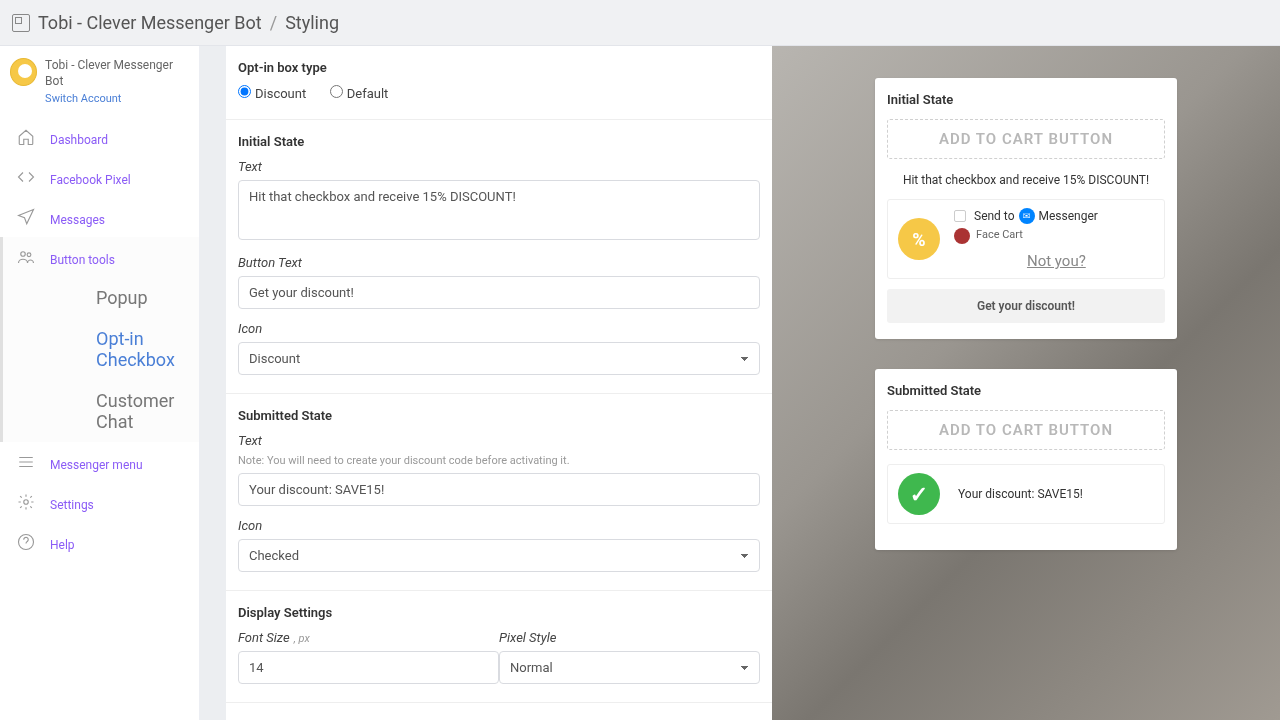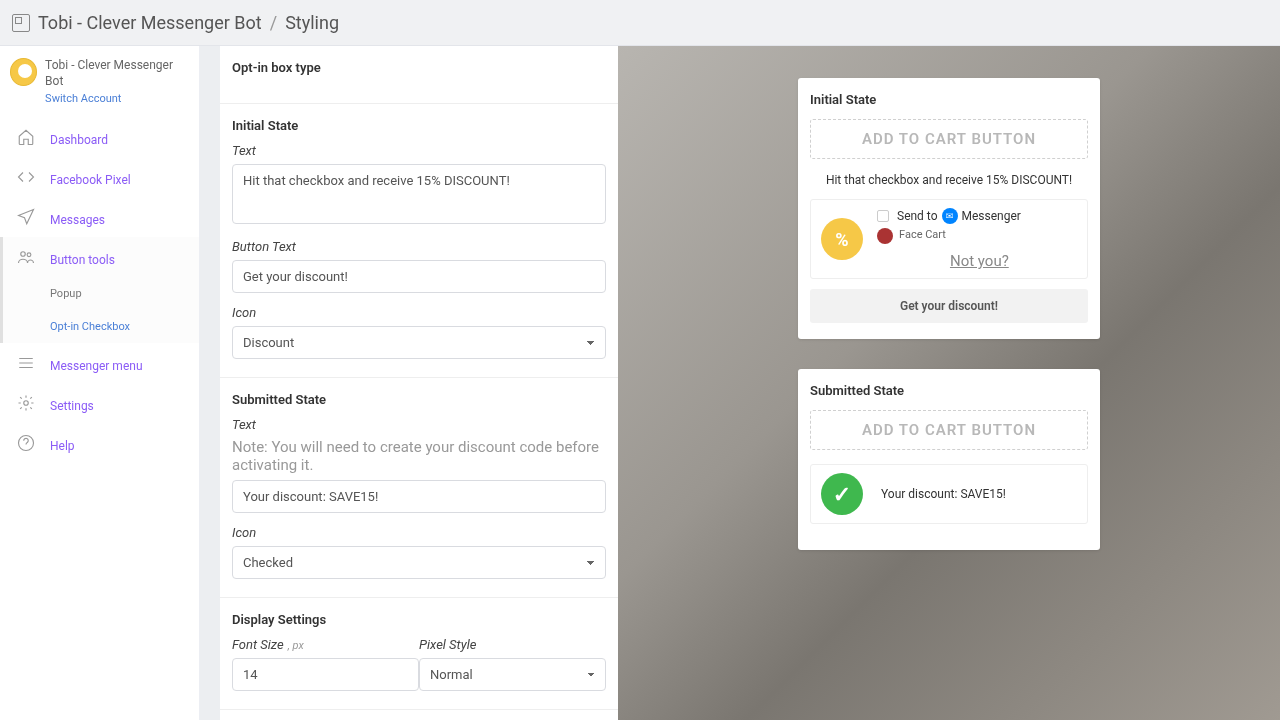--- a/index.html
+++ b/index.html
@@ -15,34 +15,34 @@
   
   .sidebar { width: 200px; background: #fff; border-right: 1px solid #eceef3; display: flex; flex-direction: column; }
   .sb-header { padding: 12px 10px 12px 10px; display: flex; align-items: flex-start; }
   .sb-avatar { width: 28px; height: 28px; border-radius: 50%; background: #f6c847; margin-right: 8px; position: relative; overflow: hidden; border: 1px solid #e8b934; }
   .sb-avatar::after { content: ''; position: absolute; width: 14px; height: 14px; background: #fff; border-radius: 50%; left: 7px; top: 5px; }
   .sb-name { font-size: 12px; color: #666; line-height: 1.3; }
   .sb-switch { font-size: 11px; color: #4a7fd6; }
   
   .nav-item { display: flex; align-items: flex-end; padding: 10px 16px; cursor: pointer; color: #8b5cf6; font-size: 12px; }
   .nav-item .icon-slot { width: 20px; height: 20px; margin-right: 14px; display: flex; align-items: center; justify-content: center; color: #999; }
-  .nav-sub { padding-left: 50px; font-size: 11px; color: #777; padding-top: 10px; padding-bottom: 10px; cursor: pointer; }
+  .nav-sub { padding-left: 50px; font-size: 18px; color: #777; padding-top: 10px; padding-bottom: 10px; cursor: pointer; margin-left: 46px; }
   .nav-sub.active { color: #4a7fd6; }
   .nav-group-active { box-shadow: inset 3px 0 0 #e0e0e0; background: #fcfcfc; }
   
   .content { display: flex; flex: 1; background: #eceef1; padding: 0; }
   
-  .form-col { width: 398px; background: #fff; margin: 0 0 0 20px; overflow-y: auto; height: 100%; }
+  .form-col { width: 546px; background: #fff; margin: 0 0 0 26px; overflow-y: auto; height: 100%; }
   .section { padding: 14px 12px 18px 12px; border-bottom: 1px solid #eee; }
   .section-title { font-weight: 600; font-size: 13px; margin-bottom: 10px; color: #333; }
   .radio-row { margin-top: 4px; }
   .radio-row label { margin-right: 20px; font-size: 13px; color: #444; }
   .radio-row input { margin-right: 4px; }
   .field-label { font-size: 13px; color: #444; margin-bottom: 6px; display: block; font-style: italic; }
-  .field-note { font-size: 15px; color: #999; margin-bottom: 6px; display: block; }
+  .field-note { font-size: 11px; color: #999; margin-bottom: 6px; display: block; }
   .textarea, .input, .select { width: 100%; border: 1px solid #d9dbe0; border-radius: 4px; padding: 8px 10px; font-size: 13px; color: #555; background: #fff; font-family: inherit; }
   .textarea { height: 60px; resize: none; }
   .select { appearance: none; background-image: linear-gradient(45deg, transparent 50%, #666 50%), linear-gradient(135deg, #666 50%, transparent 50%); background-position: calc(100% - 14px) 14px, calc(100% - 10px) 14px; background-size: 4px 4px, 4px 4px; background-repeat: no-repeat; }
   .row { display: flex; }
   .col { flex: 1; }
   .px-suffix { font-size: 11px; color: #999; margin-left: 4px; }
   
   .preview-col { flex: 1; position: relative; background: linear-gradient(135deg, #b8b5b0 0%, #9a9690 40%, #7a7670 60%, #a09a92 100%); display: flex; flex-direction: column; align-items: center; padding-top: 32px; }
   .pv-card { width: 302px; background: #fff; border-radius: 3px; padding: 14px 12px 16px 12px; margin-bottom: 30px; box-shadow: 0 1px 3px rgba(0,0,0,0.1); }
   .pv-title { font-weight: 600; font-size: 13px; margin-bottom: 12px; }
@@ -117,20 +117,21 @@
             <svg width="18" height="18" viewBox="0 0 24 24">
               <circle cx="8" cy="8" r="3"></circle>
               <circle cx="16" cy="9" r="2.5"></circle>
               <path d="M2 20c0-3 3-5 6-5s6 2 6 5M14 20c0-2 2-4 4-4s4 2 4 4"></path>
             </svg>
           </span>
         <span>Button tools</span>
       </div>
       <div class="nav-sub">Popup</div>
       <div class="nav-sub active">Opt-in Checkbox</div>
+      <div class="nav-sub">Customer Chat</div>
     </div>
 
     <div class="nav-item">
       <span class="icon-slot">
           <svg width="18" height="18" viewBox="0 0 24 24">
             <path d="M3 6h18M3 12h18M3 18h18"></path>
           </svg>
         </span>
       <span>Messenger menu</span>
     </div>
@@ -151,20 +152,24 @@
           </svg>
         </span>
       <span>Help</span>
     </div>
   </div>
 
   <div class="content">
     <div class="form-col">
       <div class="section">
         <div class="section-title">Opt-in box type</div>
+        <div class="radio-row">
+          <label><input type="radio" name="optin" checked="" style=""><span>Discount</span></label>
+          <label><input type="radio" name="optin" style=""><span>Default</span></label>
+        </div>
       </div>
 
       <div class="section">
         <div class="section-title">Initial State</div>
         <label class="field-label">Text</label>
         <textarea class="textarea" style="">Hit that checkbox and receive 15% DISCOUNT!</textarea>
         <div style="height:12px"></div>
         <label class="field-label">Button Text</label>
         <input class="input" value="Get your discount!" style="">
         <div style="height:12px"></div>

